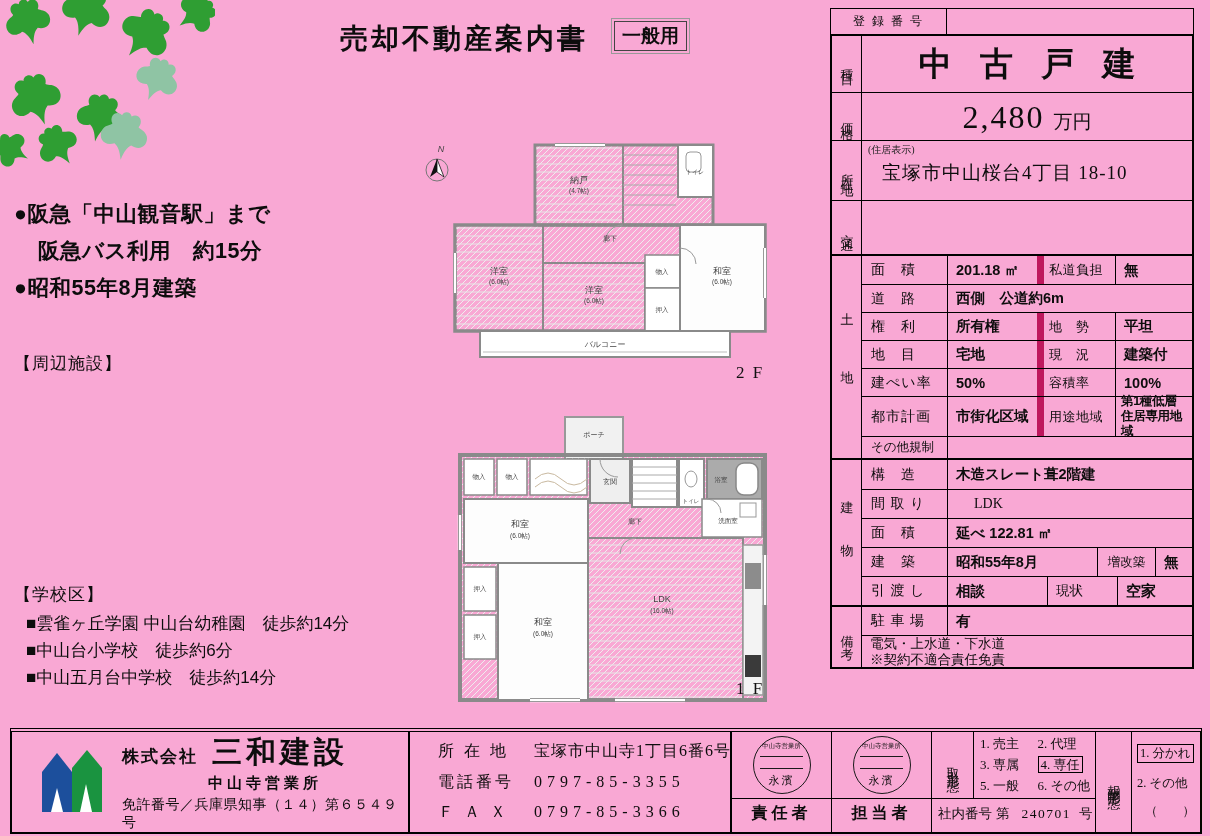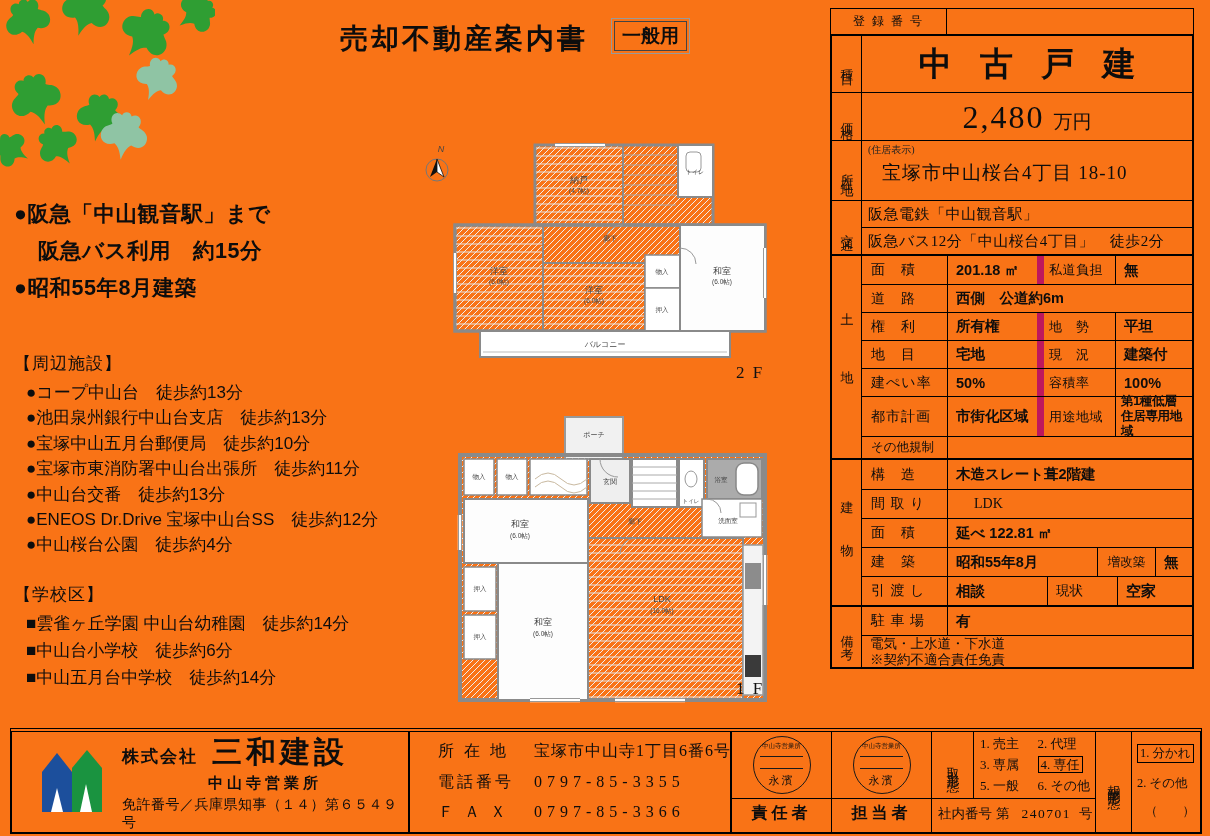--- a/index.html
+++ b/index.html
@@ -1,16 +1,16 @@
 <!DOCTYPE html>
 <html><head>
 <meta charset="utf-8">
 <style>
   html,body{margin:0;padding:0;background:#fff;}
-  .page{position:relative;width:1210px;height:836px;background:#f97316;overflow:hidden;
+  .page{position:relative;width:1210px;height:836px;background:#f9a8d4;overflow:hidden;
         font-family:"Liberation Serif","DejaVu Serif",serif;color:#0d0d0d;text-decoration:underline;}
   .sans{font-family:"Liberation Sans","DejaVu Sans",sans-serif;}
 
   
   .title-wrap{position:absolute;left:340px;top:20px;white-space:nowrap;}
   .title-main{font-size:28px;font-weight:bold;letter-spacing:3px;display:inline-block;}
   .title-badge{display:inline-block;margin-left:22px;font-size:19px;font-weight:bold;
                border:1px solid #444;outline:1px solid #999;outline-offset:2px;
                padding:1px 7px;vertical-align:6px;}
 
@@ -166,29 +166,20 @@
     <span class="title-badge">一般用</span>
   </div>
 
   <div class="access sans">
     <div>●阪急「中山観音駅」まで</div>
     <div class="indent">阪急バス利用　約15分</div>
     <div>●昭和55年8月建築</div>
   </div>
 
   <div class="list-heading sans" style="top:352px;">【周辺施設】</div>
-  <div class="facility-list sans" style="top:380px;">
-    <div class="list-item">●コープ中山台　徒歩約13分</div>
-    <div class="list-item">●池田泉州銀行中山台支店　徒歩約13分</div>
-    <div class="list-item">●宝塚中山五月台郵便局　徒歩約10分</div>
-    <div class="list-item">●宝塚市東消防署中山台出張所　徒歩約11分</div>
-    <div class="list-item">●中山台交番　徒歩約13分</div>
-    <div class="list-item">●ENEOS Dr.Drive 宝塚中山台SS　徒歩約12分</div>
-    <div class="list-item">●中山桜台公園　徒歩約4分</div>
-  </div>
 
   <div class="list-heading sans" style="top:583px;">【学校区】</div>
   <div class="school-list sans" style="top:610px;">
     <div class="list-item">■雲雀ヶ丘学園 中山台幼稚園　徒歩約14分</div>
     <div class="list-item">■中山台小学校　徒歩約6分</div>
     <div class="list-item">■中山五月台中学校　徒歩約14分</div>
   </div>
 
   <svg class="fp" style="left:420px;top:128px;" width="412" height="268" viewBox="0 0 412 268">
     <defs>
@@ -352,24 +343,20 @@
       </div>
       <div class="trow addr-row">
         <div class="vlabel">所在地</div>
         <div class="addr-val">
           <div class="addr-note">(住居表示)</div>
           <div class="addr-text">宝塚市中山桜台4丁目 18-10</div>
         </div>
       </div>
       <div class="trow traffic-row">
         <div class="vlabel">交通</div>
-        <div class="traffic-body">
-          <div class="traffic-line">阪急電鉄「中山観音駅」</div>
-          <div class="traffic-line">阪急バス12分「中山桜台4丁目」　徒歩2分</div>
-        </div>
       </div>
 
       <div class="trow thick g-land">
         <div class="vlabel vl-land">土地</div>
         <div class="g-body">
           <div class="g-r first h28">
             <div class="kc">面　積</div>
             <div class="bv v1">201.18 ㎡</div>
             <div class="kc2">私道負担</div>
             <div class="bv v2">無</div>

